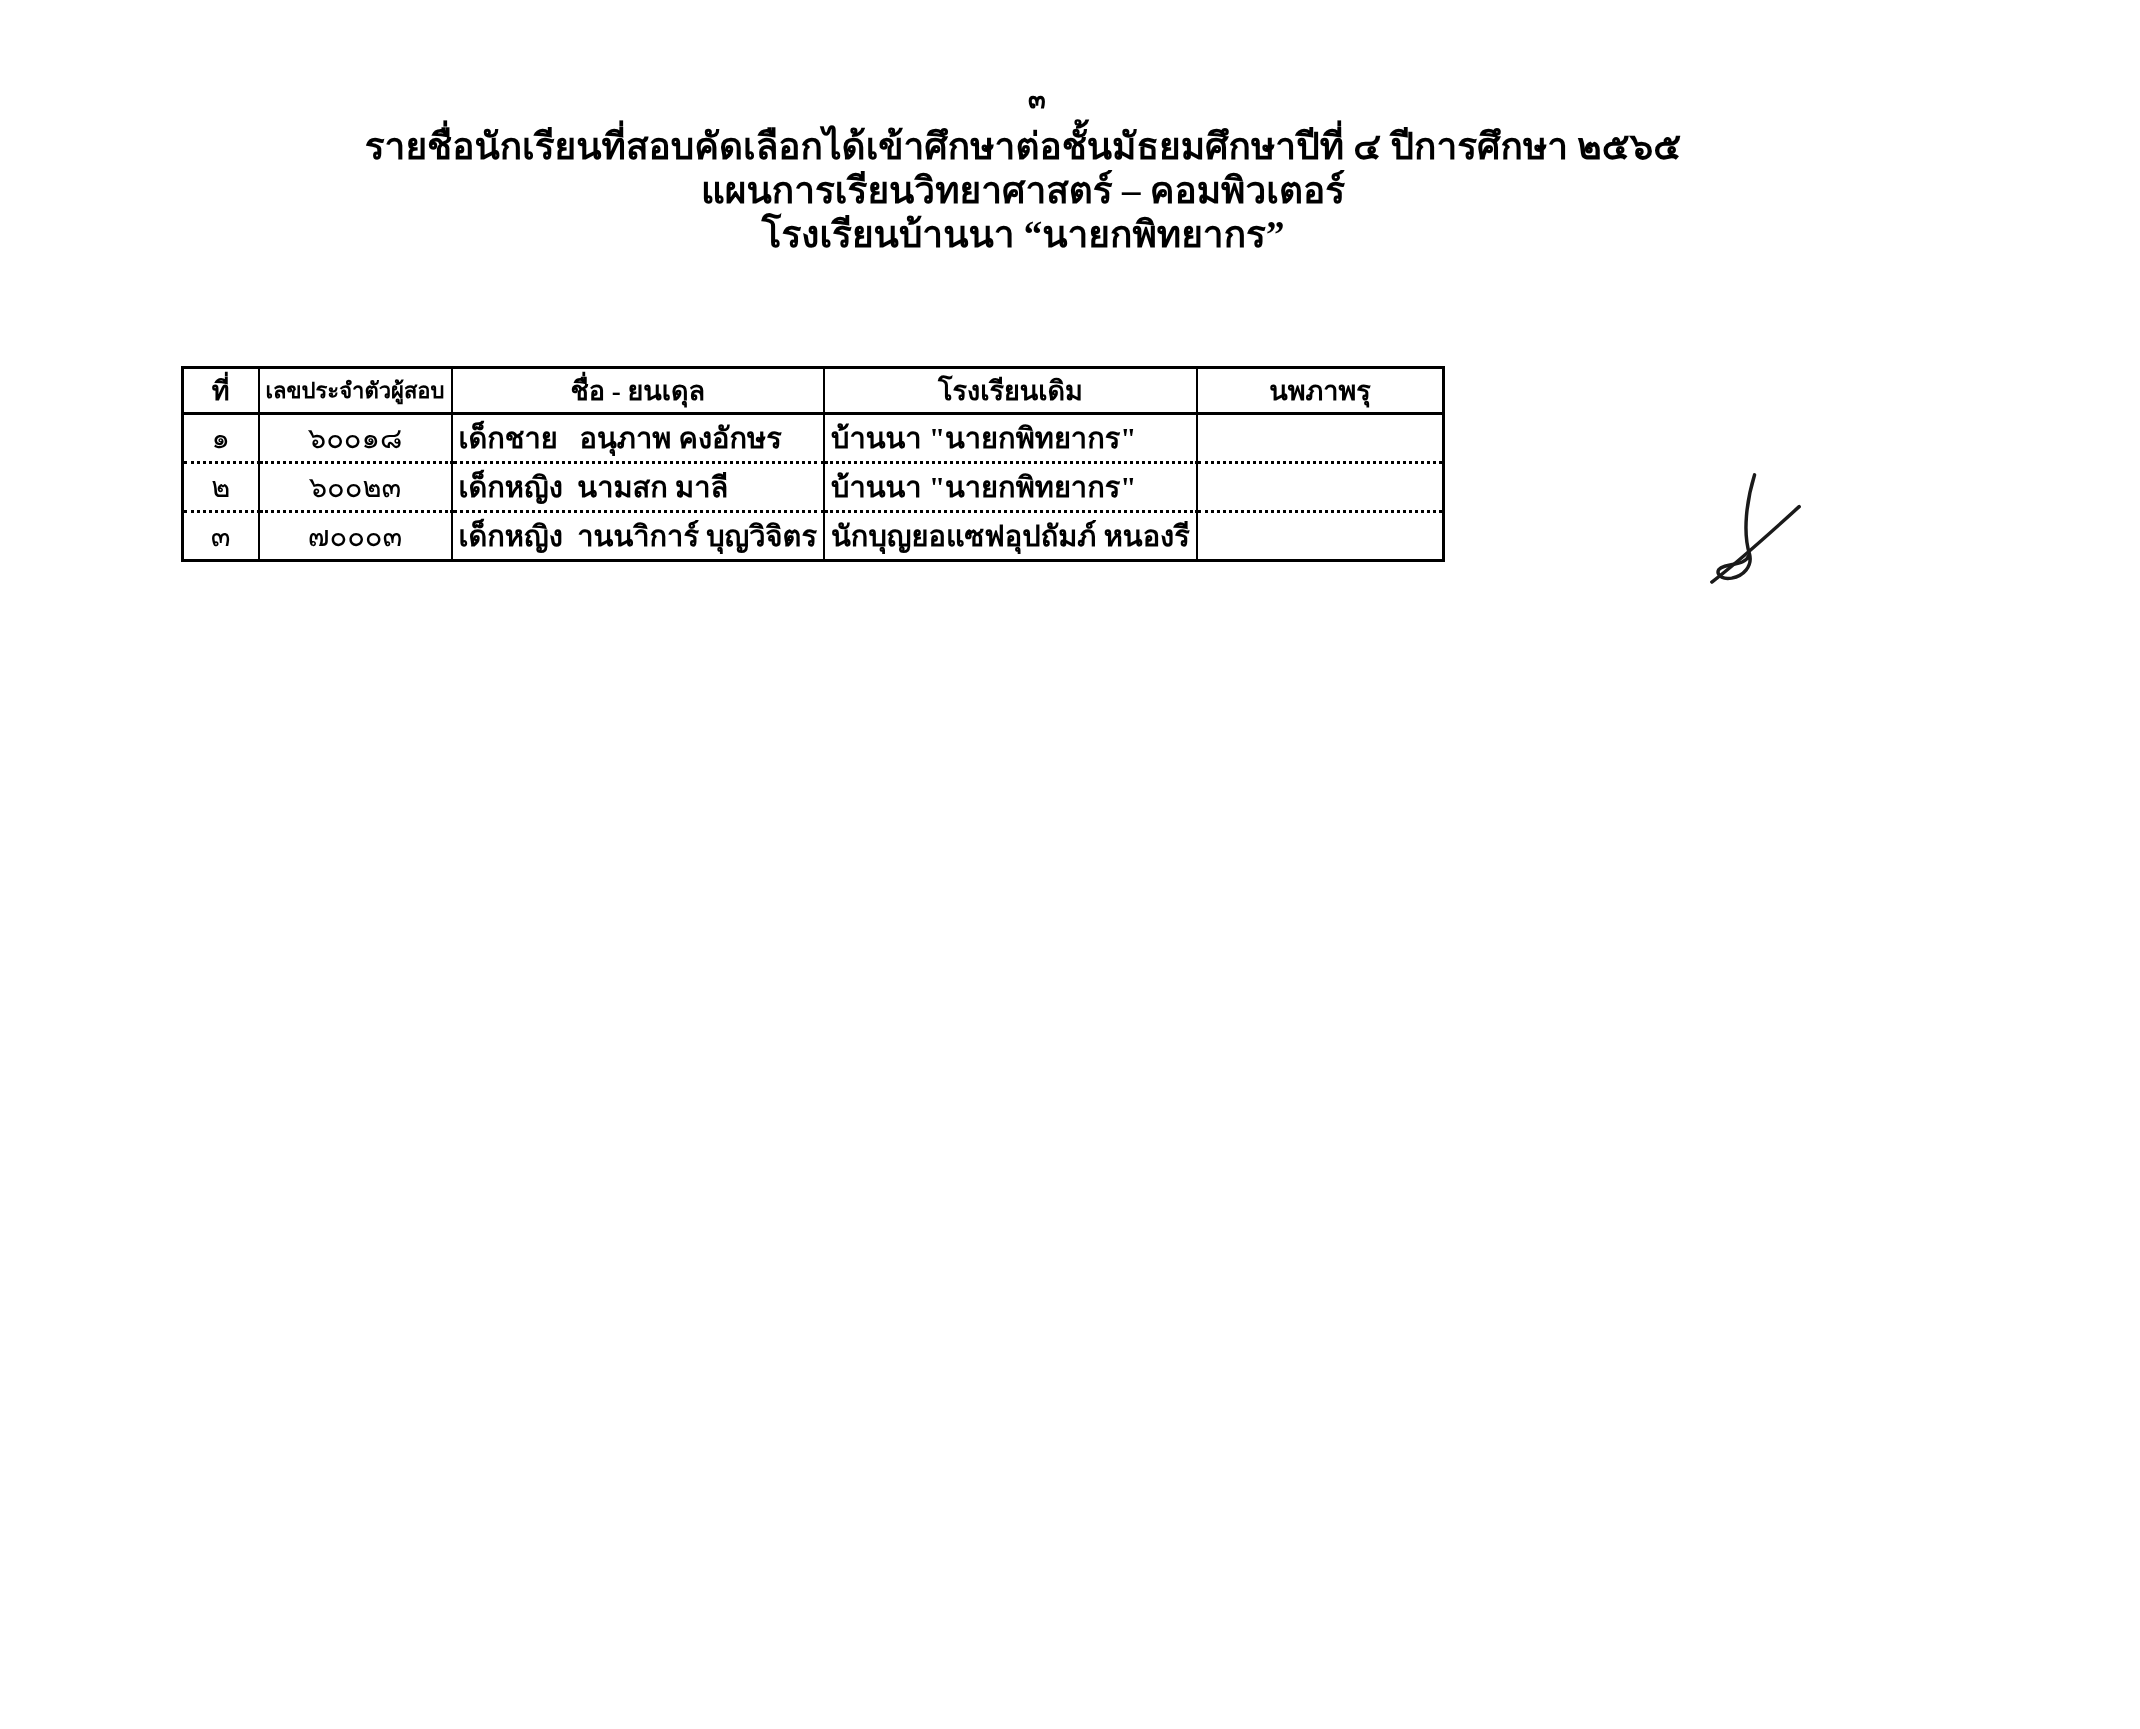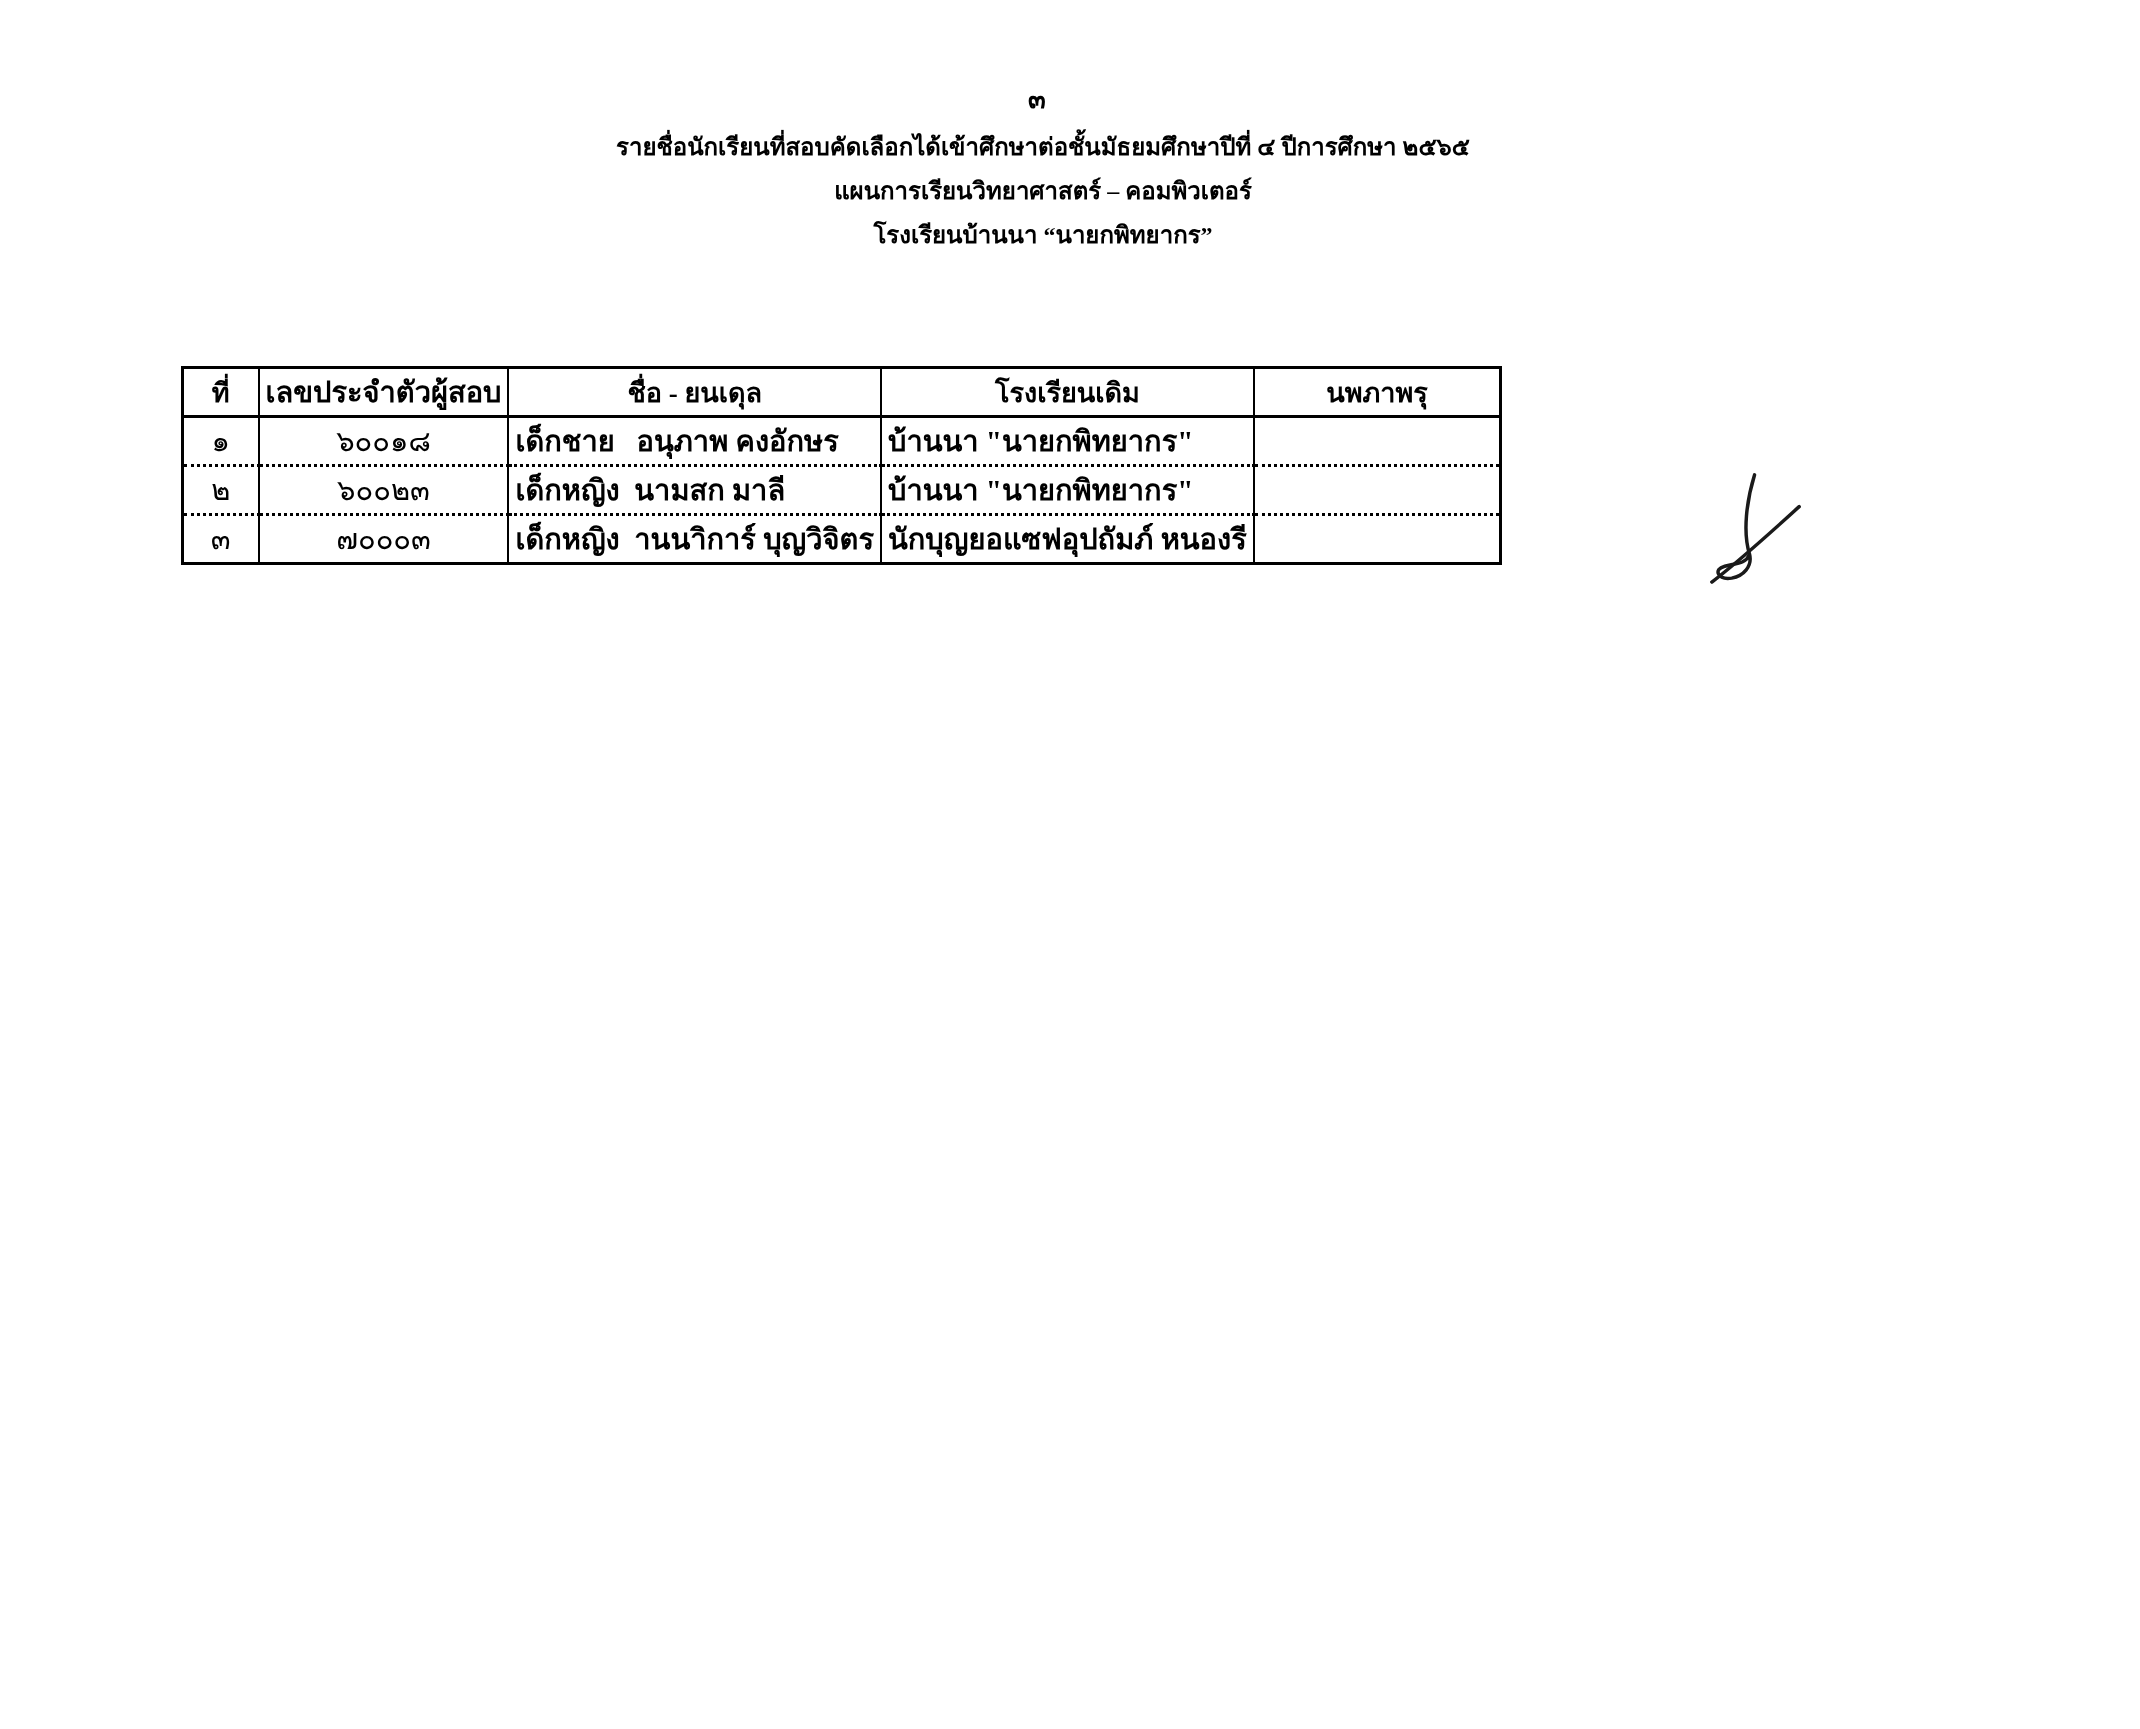--- a/index.html
+++ b/index.html
@@ -21,23 +21,22 @@
     font-size: 26px;
     font-weight: bold;
   }
   .title-block {
     position: absolute;
     top: 125px;
     left: 0;
     width: 2046px;
     text-align: center;
     font-weight: bold;
-    font-size: 24px;
+    font-size: 37px;
     line-height: 44px;
-    padding-left: 20px;
   }
   .title-block div { white-space: pre; }
   .table-wrap {
     position: absolute;
     left: 181px;
     top: 366px;
   }
   table.students {
     border-collapse: collapse;
     table-layout: fixed;
@@ -52,21 +51,21 @@
     white-space: pre;
   }
   table.students thead th {
     border-bottom: 3px solid #000;
     height: 38px;
     font-size: 27px;
     font-weight: bold;
     text-align: center;
     vertical-align: middle;
   }
-  table.students thead th.small-head { font-size: 29px; }
+  table.students thead th.small-head { font-size: 22px; }
   table.students tbody td {
     height: 44px;
     font-size: 29px;
     vertical-align: middle;
   }
   table.students tbody tr + tr td { border-top: 3px dotted #000; }
   td.c-center { text-align: center; }
   td.c-left { text-align: left; font-weight: bold; }
   .signature {
     position: absolute;

